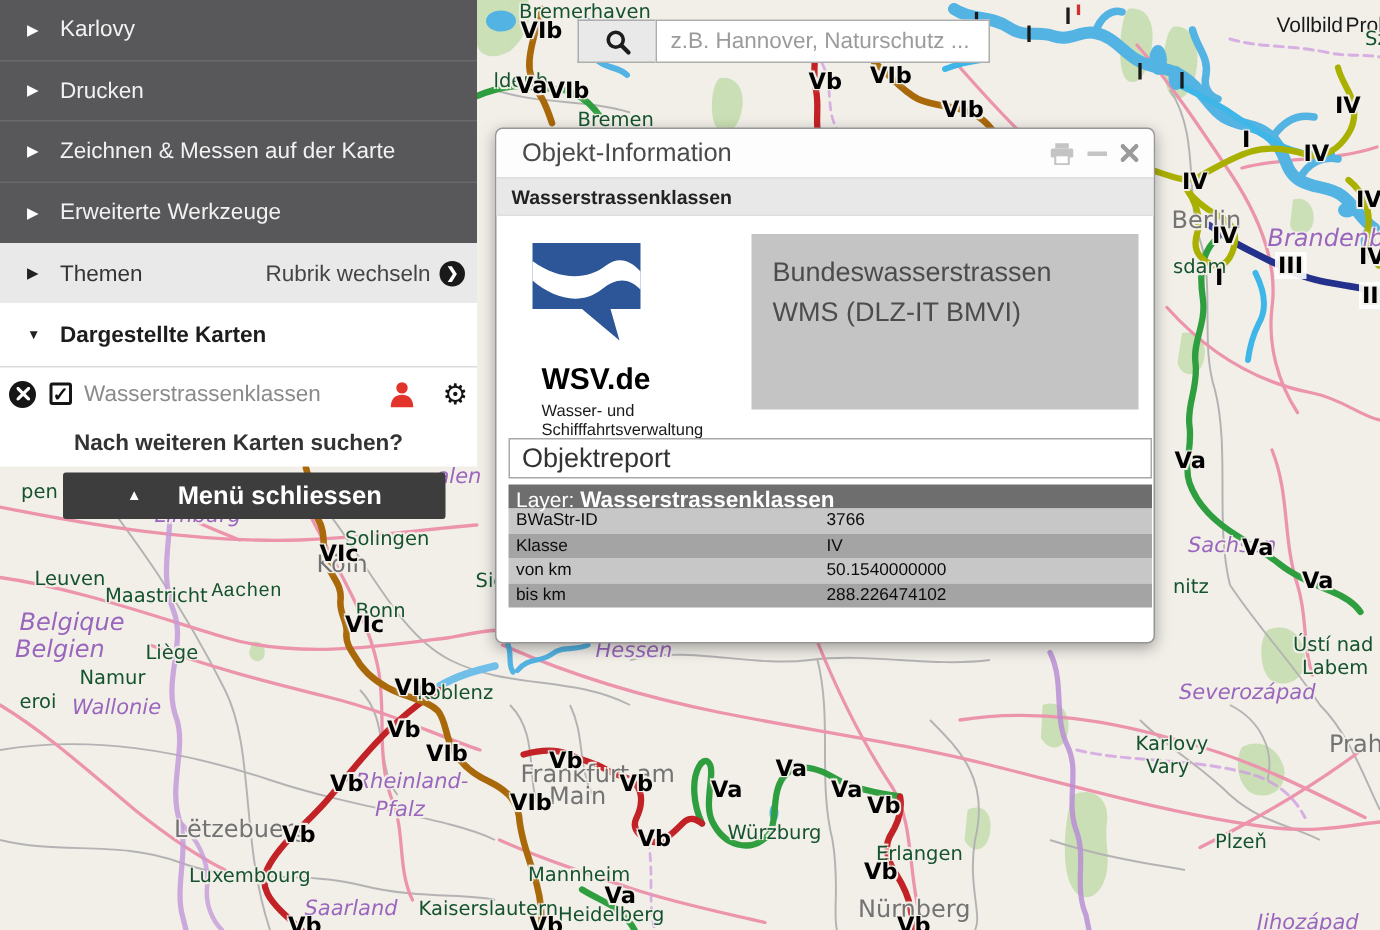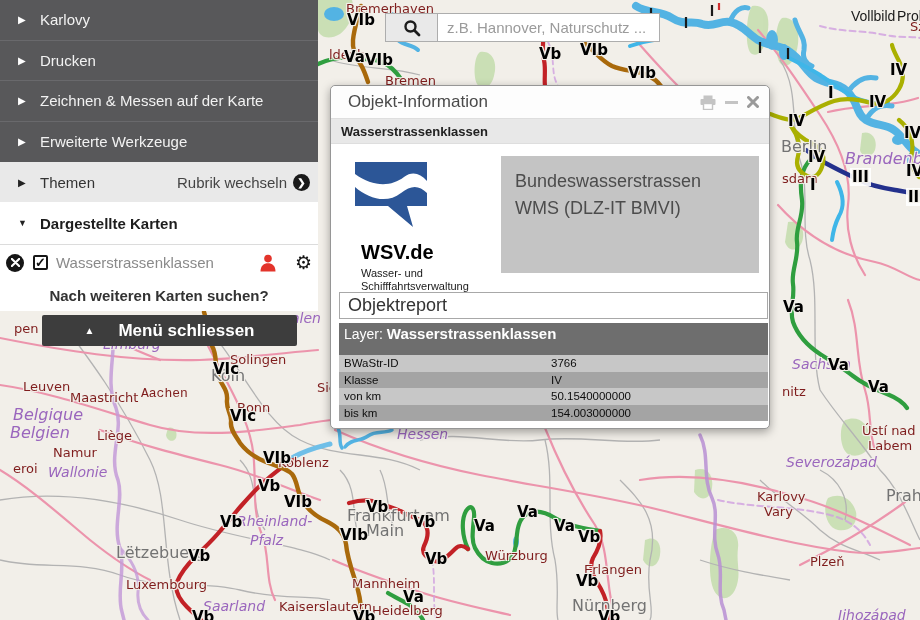--- a/index.html
+++ b/index.html
@@ -5,21 +5,21 @@
   html,body{margin:0;padding:0;}
   #stage{position:relative;width:920px;height:620px;overflow:hidden;background:#f2efe9;
          font-family:"Liberation Sans",sans-serif;-webkit-font-smoothing:antialiased;}
   #stage *{box-sizing:border-box;}
 
   
   #map-svg{position:absolute;left:0;top:0;z-index:1;}
   #map-labels{position:absolute;left:0;top:0;width:920px;height:620px;z-index:3;pointer-events:none;}
   .mlabel{position:absolute;white-space:nowrap;font-family:"DejaVu Sans",sans-serif;
           text-shadow:1px 1px 0 #f2efe9,-1px -1px 0 #f2efe9,1px -1px 0 #f2efe9,-1px 1px 0 #f2efe9,0 0 3px #f2efe9;}
-  .city{font-size:13px;color:#7f1d1d;padding-left:13px;}
+  .city{font-size:13px;color:#14532d;padding-left:13px;}
   .big{font-size:16px;color:#737373;}
   .region{font-size:14px;font-style:italic;color:#9a66bd;}
   .bigregion{font-size:16px;font-style:italic;color:#9a66bd;}
   .wwclass{font-size:15px;font-weight:600;color:#000;}
   .badge{background:rgba(255,255,255,.9);padding:0 2px;}
   .maplink{font-family:"Liberation Sans",sans-serif;font-size:14px;color:#1a1a1a;font-weight:400;}
 
   
   #sidebar{position:absolute;left:0;top:0;width:318px;z-index:20;}
   #menu-items{background:#58585a;}
@@ -71,21 +71,21 @@
             display:flex;align-items:center;padding-left:10px;font-size:13px;font-weight:bold;color:#222;}
   #dlg-body{position:relative;height:283px;}
   #wsv-logo{position:absolute;left:22px;top:15px;width:145px;}
   #wsv-title{font-size:20px;font-weight:bold;color:#000;margin:4px 0 3px 8px;}
   .wsv-sub{font-size:11px;color:#1a1a1a;line-height:13px;margin-left:8px;}
   #wms-box{position:absolute;left:170px;top:12px;width:258px;height:117px;background:#c4c4c4;
            padding:12px 14px;font-size:18px;color:#4c4c4c;line-height:27px;}
   #objreport{position:absolute;left:8px;top:148px;width:429px;height:27px;border:1px solid #a8a8a8;
              font-size:18px;color:#333;line-height:25px;padding-left:8px;background:#fff;}
   #objtable{position:absolute;left:8px;top:179px;width:429px;}
-  #tbl-head{background:#6e6e6e;color:#fff;font-size:14px;height:32px;line-height:21px;padding-left:5px;}
+  #tbl-head{background:#6e6e6e;color:#fff;font-size:14px;height:16px;line-height:21px;padding-left:5px;}
   #tbl-head b{font-size:15px;}
   .trow{display:flex;height:16.6px;line-height:16.6px;font-size:11.5px;color:#0d0d0d;font-family:"Liberation Sans",sans-serif;}
   .trow .tkey{width:212px;padding-left:5px;}
   .trow.light{background:#c7c7c7;}
   .trow.dark{background:#a4a4a4;}
 </style>
 </head>
 <body>
 
 <div id="stage">
@@ -407,20 +407,20 @@
             <div class="trow dark">
               <span class="tkey">Klasse</span>
               <span class="tval">IV</span>
             </div>
             <div class="trow light">
               <span class="tkey">von km</span>
               <span class="tval">50.1540000000</span>
             </div>
             <div class="trow dark">
               <span class="tkey">bis km</span>
-              <span class="tval">154.003000000</span>
+              <span class="tval">288.226474102</span>
             </div>
           </div>
       </div>
     </div>
   </div>
 
 </div>
 
 </body></html>

